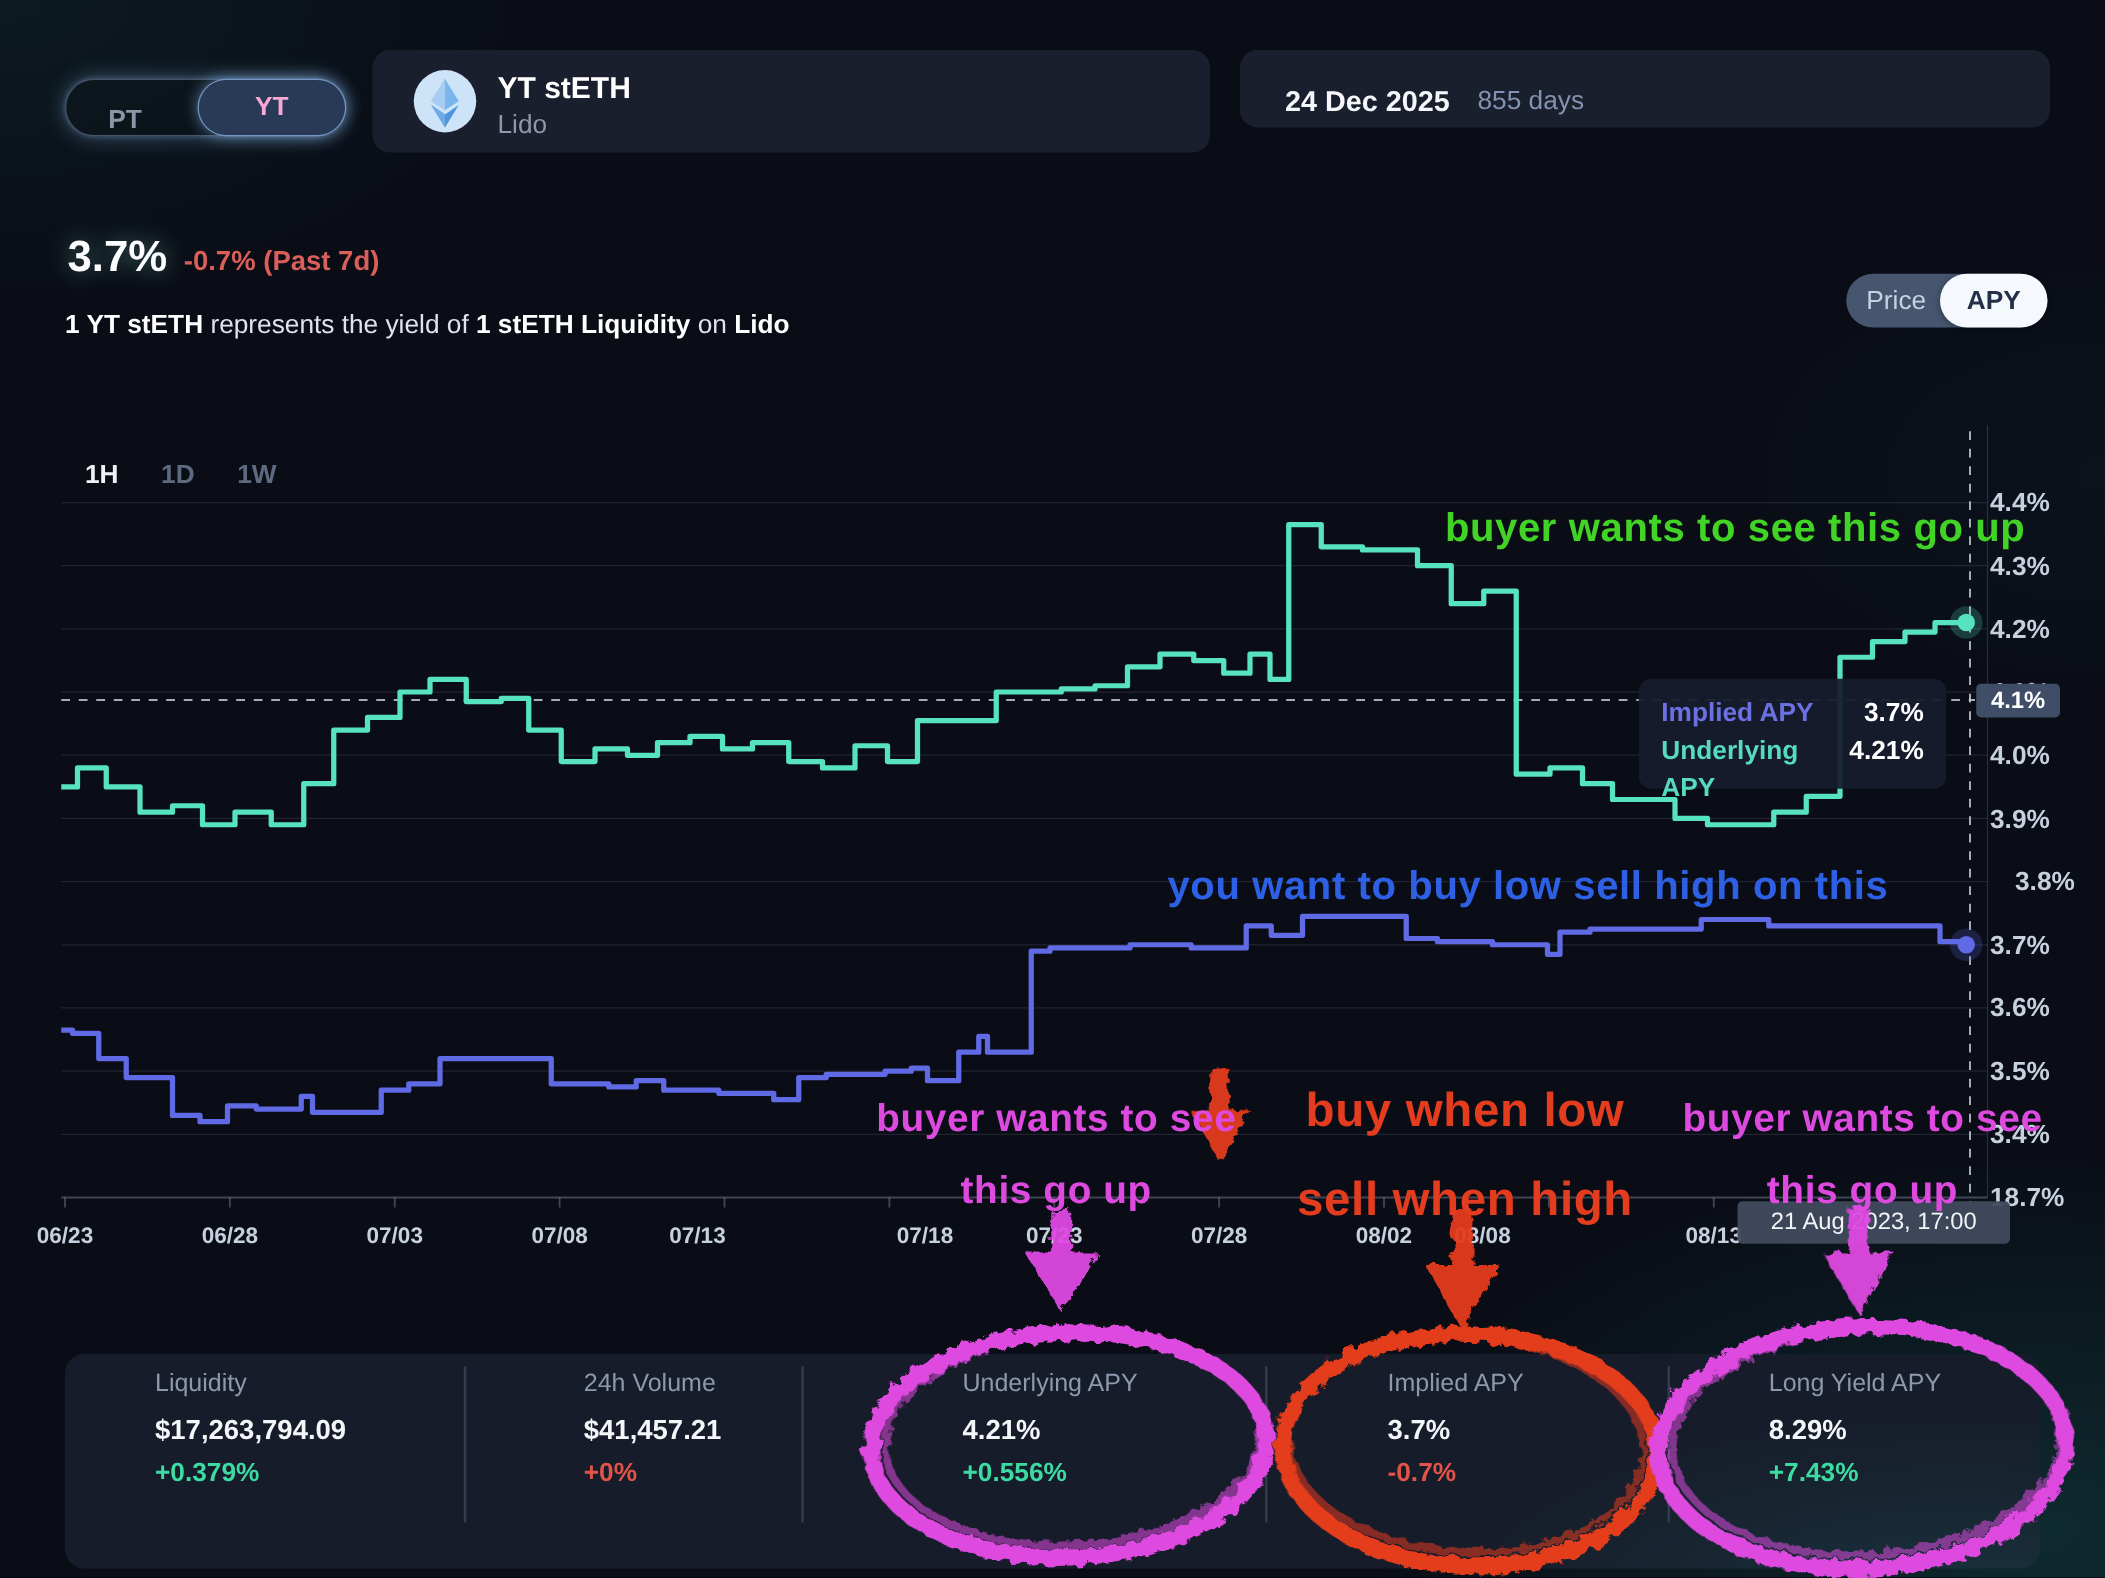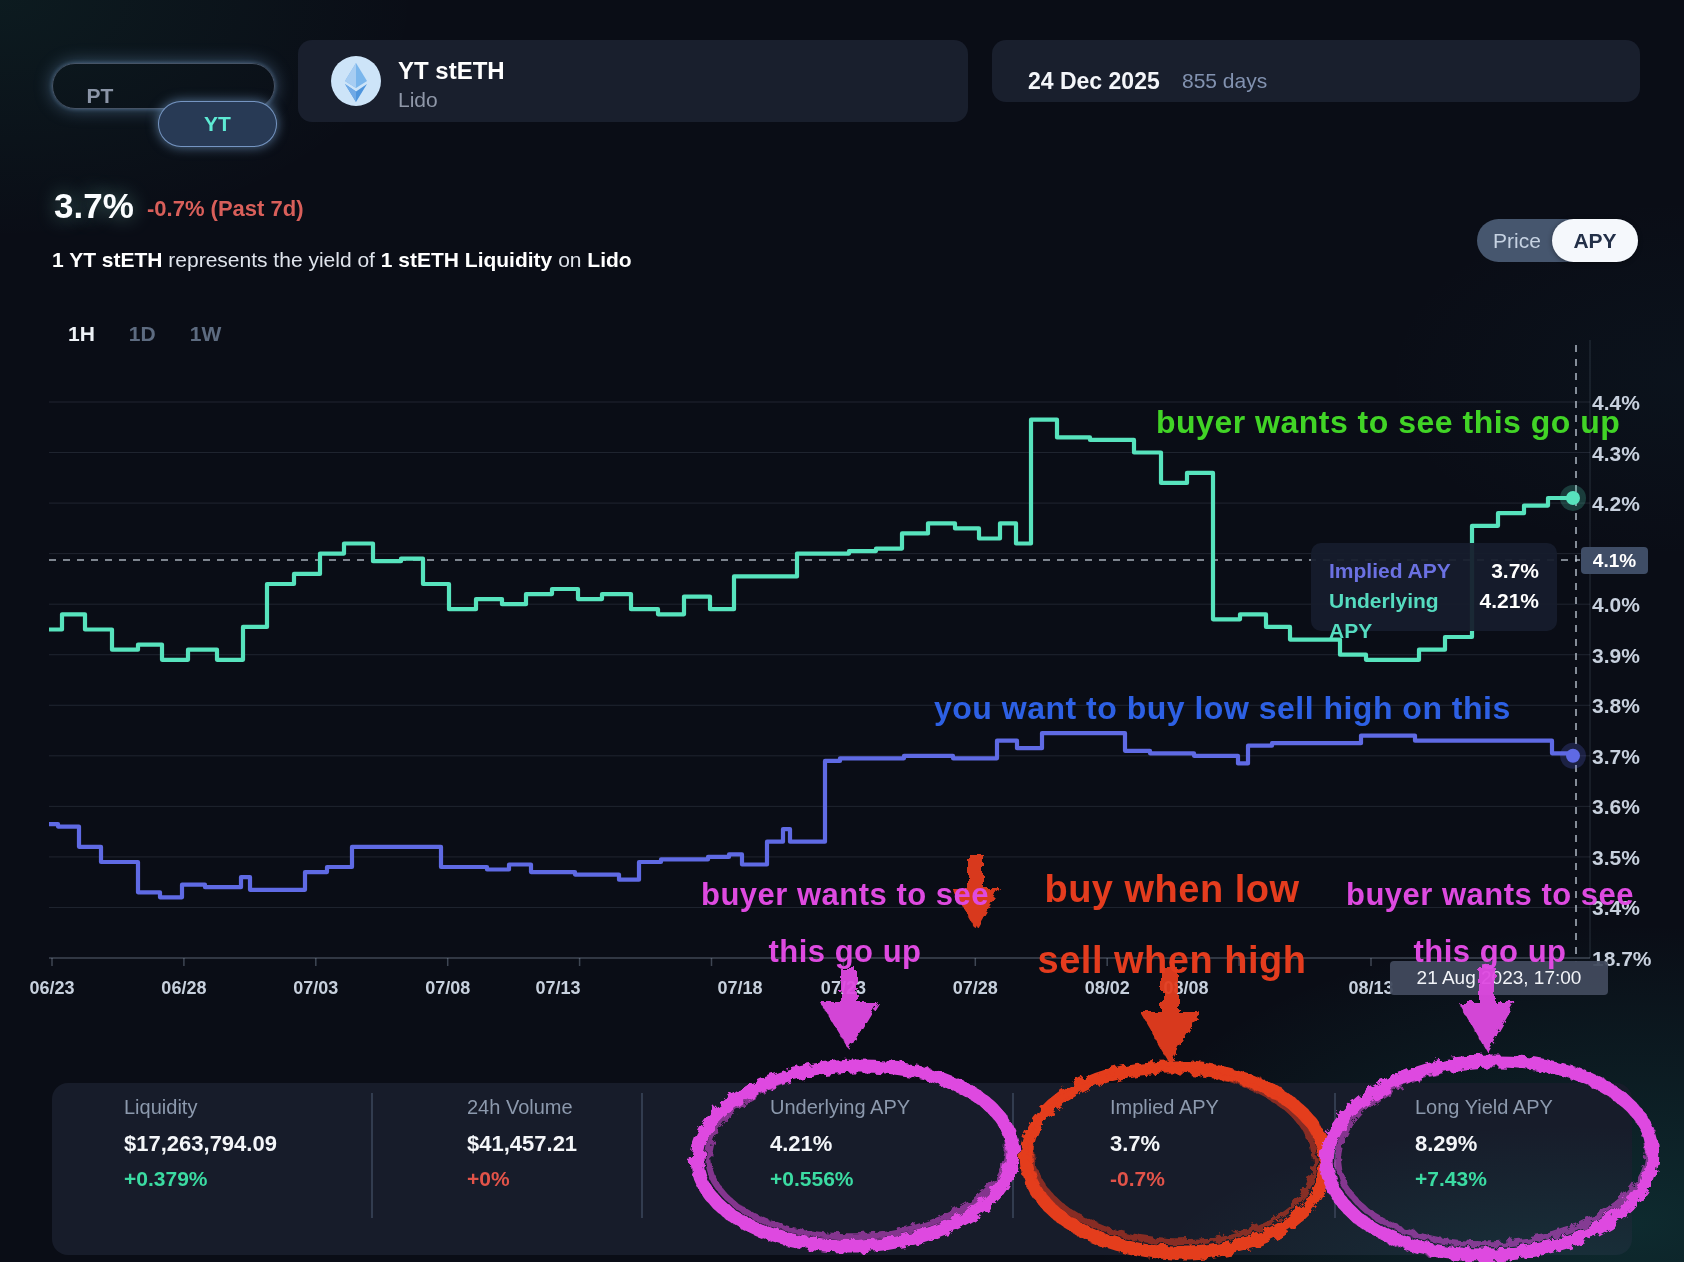--- a/index.html
+++ b/index.html
@@ -10,23 +10,23 @@
          radial-gradient(700px 400px at 0% 0%, rgba(45,212,160,.07), transparent 60%),
          radial-gradient(500px 300px at 100% 30%, rgba(30,120,140,.05), transparent 60%),
          #0a0d16;}
   .abs{position:absolute;}
   
   .seg{left:52px;top:63px;width:221px;height:44px;border-radius:24px;
        border:1.5px solid #64748baa;display:flex;align-items:center;
        box-shadow:0 0 18px rgba(148,197,253,.38), 0 0 4px rgba(148,197,253,.35);}
   .seg-pt{width:94px;text-align:center;font-weight:bold;font-size:21px;color:#8b95a7;cursor:pointer;margin-top:20px;}
   .seg-yt{position:absolute;left:105px;top:-1.5px;width:117px;height:44px;border-radius:23px;
-          background:#283a55;border:1.5px solid #9cc3f9aa;color:#5eead4;font-weight:bold;font-size:21px;
+          background:#283a55;border:1.5px solid #9cc3f9aa;color:#f9a8d4;font-weight:bold;font-size:21px;
           display:flex;align-items:center;justify-content:center;cursor:pointer;
-          box-shadow:0 0 12px rgba(148,197,253,.55);margin-top:38px;}
+          box-shadow:0 0 12px rgba(148,197,253,.55);}
   .card{background:#191f2d;border-radius:14px;}
   .asset-card{left:298px;top:40px;width:670px;height:82px;cursor:pointer;}
   .asset-title{position:absolute;left:100px;top:17px;font-size:24px;font-weight:bold;color:#fff;}
   .asset-sub{position:absolute;left:100px;top:48px;font-size:21px;color:#8f97a8;}
   .maturity-card{left:992px;top:40px;width:648px;height:62px;cursor:pointer;}
   .maturity-date{position:absolute;left:36px;top:28px;font-size:23px;font-weight:bold;color:#f4f6fa;}
   .maturity-days{position:absolute;left:190px;top:29px;font-size:21px;color:#8292b0;}
   
   .big-apy{left:54px;top:186px;font-size:35px;font-weight:bold;color:#fbfdff;
            text-shadow:0 0 20px rgba(150,240,220,.45);}
@@ -35,21 +35,21 @@
   .subtitle b{color:#ffffff;}
   
   .unit-toggle{left:1477px;top:219px;width:161px;height:43px;background:#46566e;border-radius:22px;}
   .unit-price{position:absolute;left:0;top:0;width:80px;height:43px;display:flex;align-items:center;
               justify-content:center;color:#c6d2e2;font-size:21px;cursor:pointer;}
   .unit-apy{position:absolute;left:75px;top:0;width:86px;height:43px;background:#f5f8fc;border-radius:22px;
             display:flex;align-items:center;justify-content:center;color:#233048;font-weight:bold;
             font-size:21px;cursor:pointer;box-shadow:0 1px 5px rgba(0,0,0,.4);}
   
   .ranges{left:68px;top:322px;display:flex;gap:34px;font-size:21px;font-weight:bold;}
-  .range{color:#5d6b80;cursor:pointer;}
+  .range{color:#5d6b80;cursor:pointer;margin-top:46px;}
   .range.sel{color:#eef2f7;}
   
   .ylab{position:absolute;font-size:21px;font-weight:bold;color:#c7d0dd;}
   .xlab{position:absolute;top:978px;transform:translateX(-50%);font-size:18px;font-weight:bold;color:#c7d0dd;white-space:nowrap;}
   .tooltip{left:1311px;top:543px;width:246px;height:88px;background:rgba(22,29,45,.94);border-radius:10px;
            padding:13px 18px;box-sizing:border-box;z-index:6;}
   .tt-row{display:flex;justify-content:space-between;font-size:21px;font-weight:bold;line-height:30px;}
   .tt-val{color:#fff;}
   .cross-ylab{left:1581px;top:547px;width:67px;height:27px;background:#3f4d66;border-radius:4px;z-index:6;
               color:#fff;font-weight:bold;font-size:19px;display:flex;align-items:center;justify-content:center;}
@@ -153,21 +153,21 @@
       <span class="range">1W</span>
     </div>
 
   <div id="ylabels" class="lay2">
       <div class="ylab" style="left: 1592px; top: 391px;">4.4%</div>
       <div class="ylab" style="left: 1592px; top: 441.545px;">4.3%</div>
       <div class="ylab" style="left: 1592px; top: 492.091px;">4.2%</div>
       <div class="ylab" style="left: 1592px; top: 542.636px;">4.1%</div>
       <div class="ylab" style="left: 1592px; top: 593.182px;">4.0%</div>
       <div class="ylab" style="left: 1592px; top: 643.727px;">3.9%</div>
-      <div class="ylab" style="left: 1592px; top: 694.273px;">3.8%</div>
+      <div class="ylab" style="left: 1592px; top: 694.273px; padding-left: 20px;">3.8%</div>
       <div class="ylab" style="left: 1592px; top: 744.818px;">3.7%</div>
       <div class="ylab" style="left: 1592px; top: 795.364px;">3.6%</div>
       <div class="ylab" style="left: 1592px; top: 845.909px;">3.5%</div>
       <div class="ylab" style="left: 1592px; top: 896.455px;">3.4%</div>
       <div class="ylab" style="left: 1592px; top: 947px;">18.7%</div>
     </div>
   <div id="xlabels" class="lay2">
       <div class="xlab" style="left: 52px;">06/23</div>
       <div class="xlab" style="left: 183.9px;">06/28</div>
       <div class="xlab" style="left: 315.8px;">07/03</div>

